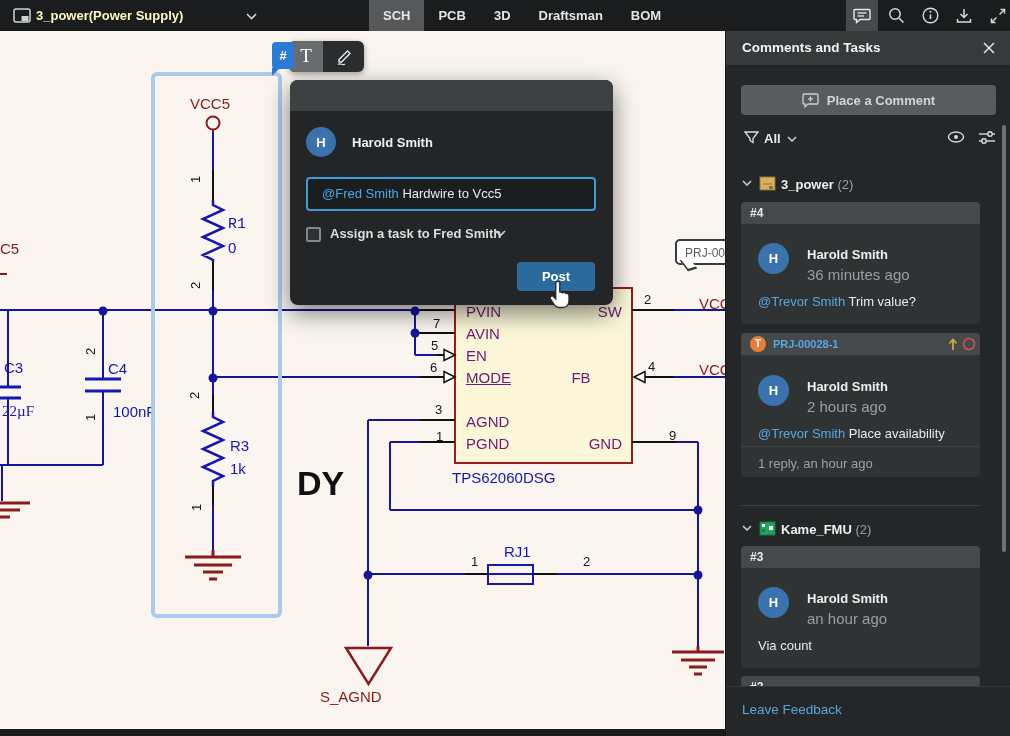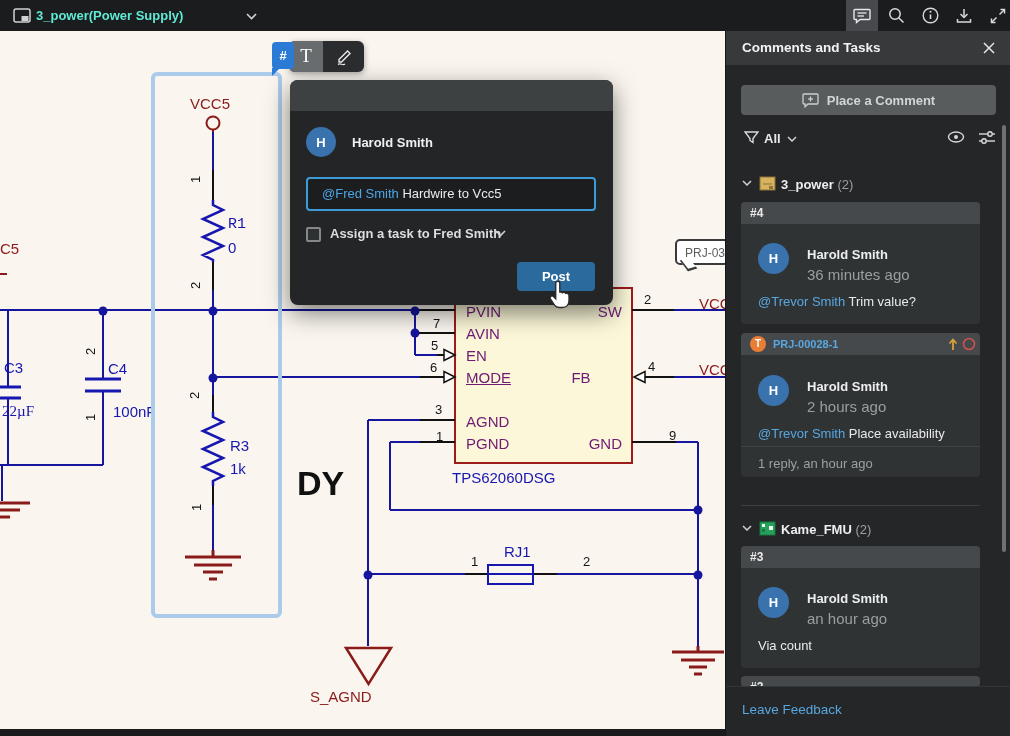--- a/index.html
+++ b/index.html
@@ -1,20 +1,20 @@
 <!DOCTYPE html>
 <html><head>
 <meta charset="utf-8">
 <style>
   html,body{margin:0;padding:0;background:#101112;}
   #app{position:relative;width:1010px;height:736px;overflow:hidden;font-family:"Liberation Sans",sans-serif;background:#faf5ee;}
   .abs{position:absolute;}
   
   #topbar{position:absolute;left:0;top:0;width:1010px;height:31px;background:#1b1c1d;z-index:40;}
-  #topbar .title{position:absolute;left:36px;top:0;height:31px;line-height:31px;color:#5eead4;font-size:13px;font-weight:bold;}
+  #topbar .title{position:absolute;left:36px;top:0;height:31px;line-height:31px;color:#fef9c3;font-size:13px;font-weight:bold;}
   .tab{height:31px;line-height:31px;padding:0 14px;color:#e3e5e6;font-size:13px;font-weight:bold;}
   .tab.active{background:#56585a;}
   .topicon{width:32px;height:31px;display:flex;align-items:center;justify-content:center;}
   .topicon.active{background:#47494c;}
   
   #schem{position:absolute;left:0;top:31px;width:725px;height:705px;background:#faf5ee;}
   .stxt{position:absolute;font-size:15px;white-space:nowrap;}
   .blue{color:#1616b0;} .red{color:#8b1a1a;} .blk{color:#701a75;}
   .pnum{position:absolute;font-size:13px;color:#151515;white-space:nowrap;}
   .rot{transform:rotate(-90deg);transform-origin:center;}
@@ -208,25 +208,25 @@
   <div class="pnum" style="left:648px;top:359px;">4</div>
   <div class="pnum" style="left:669px;top:428px;">9</div>
   <div class="stxt blue" style="left:452px;top:469px;">TPS62060DSG</div>
 
   <div class="stxt blue" style="left:504px;top:543px;">RJ1</div>
   <div class="pnum" style="left:471px;top:554px;">1</div>
   <div class="pnum" style="left:583px;top:554px;">2</div>
 
   <div class="stxt red" style="left:699px;top:295px;">VCC</div>
   <div class="stxt red" style="left:699px;top:361px;">VCC</div>
-  <div class="stxt red" style="left:310px;top:688px;">S_AGND</div>
+  <div class="stxt red" style="left:320px;top:688px;">S_AGND</div>
   <div class="abs" style="left:297px;top:464px;font-size:34px;font-weight:bold;color:#111;">DY</div>
 
   <div id="hl-rect"></div>
-  <div id="prj-tag">PRJ-03</div>
+  <div id="prj-tag">PRJ-00</div>
 
   <div id="pin-badge">#</div>
   <div id="anno-toolbar">
     <div id="tool-text">T</div>
     <div id="tool-draw">
       <span>
         <svg width="20" height="20" viewBox="0 0 20 20">
             <path d="M5 12.5 13.5 4l2.5 2.5L7.5 15H5v-2.5z" fill="none" stroke="#e8eaeb" stroke-width="1.4"></path>
             <path d="M4 17.5c2.5-2 4.5 1.5 7-.5" fill="none" stroke="#e8eaeb" stroke-width="1.2"></path>
           </svg>
@@ -261,20 +261,27 @@
           <rect x="1" y="1" width="16" height="13" rx="2" fill="none" stroke="#cfd2d3" stroke-width="1.5"></rect>
           <rect x="8.5" y="8" width="7" height="5" fill="#cfd2d3"></rect>
         </svg>
     </span>
     <span class="title">3_power(Power Supply)</span>
     <span class="abs" style="left:246px;top:13px;">
       <svg width="11" height="7" viewBox="0 0 11 7">
           <polyline points="1,1 5.5,5.5 10,1" fill="none" stroke="#cfd2d3" stroke-width="1.6"></polyline>
         </svg>
     </span>
+    <div class="abs" style="left:369px;top:0;display:flex;">
+      <div class="tab active">SCH</div>
+      <div class="tab">PCB</div>
+      <div class="tab">3D</div>
+      <div class="tab">Draftsman</div>
+      <div class="tab">BOM</div>
+    </div>
     <div class="abs" style="left:846px;top:0;display:flex;gap:2px;">
       <div class="topicon active">
         <span>
           <svg width="18" height="16" viewBox="0 0 18 16">
               <path d="M2 1.5h14a1 1 0 0 1 1 1v8a1 1 0 0 1-1 1H7l-3.5 3v-3H2a1 1 0 0 1-1-1v-8a1 1 0 0 1 1-1z" fill="none" stroke="#e6e8e9" stroke-width="1.4"></path>
               <line x1="4.5" y1="5" x2="13.5" y2="5" stroke="#e6e8e9" stroke-width="1.3"></line>
               <line x1="4.5" y1="8" x2="11" y2="8" stroke="#e6e8e9" stroke-width="1.3"></line>
             </svg>
         </span>
       </div>

